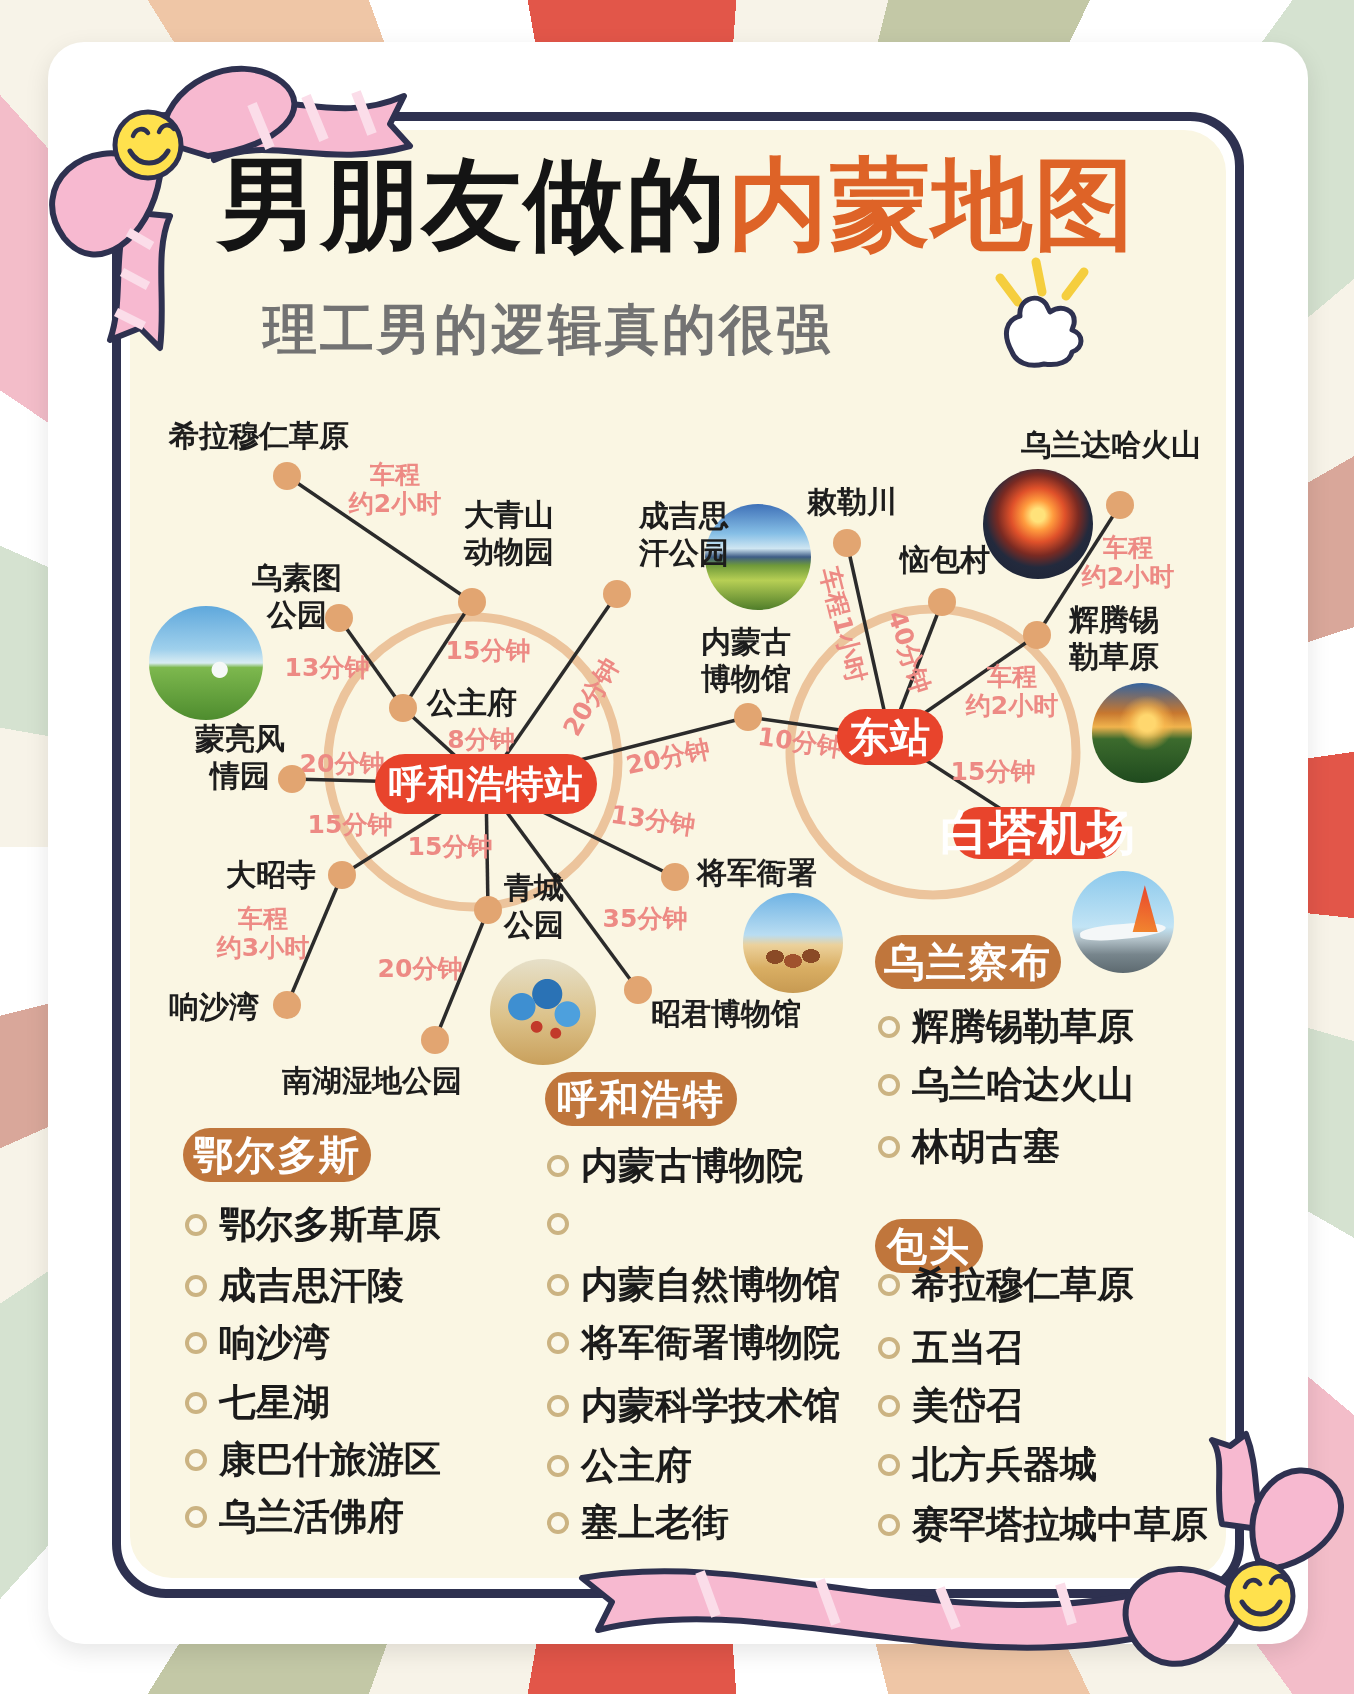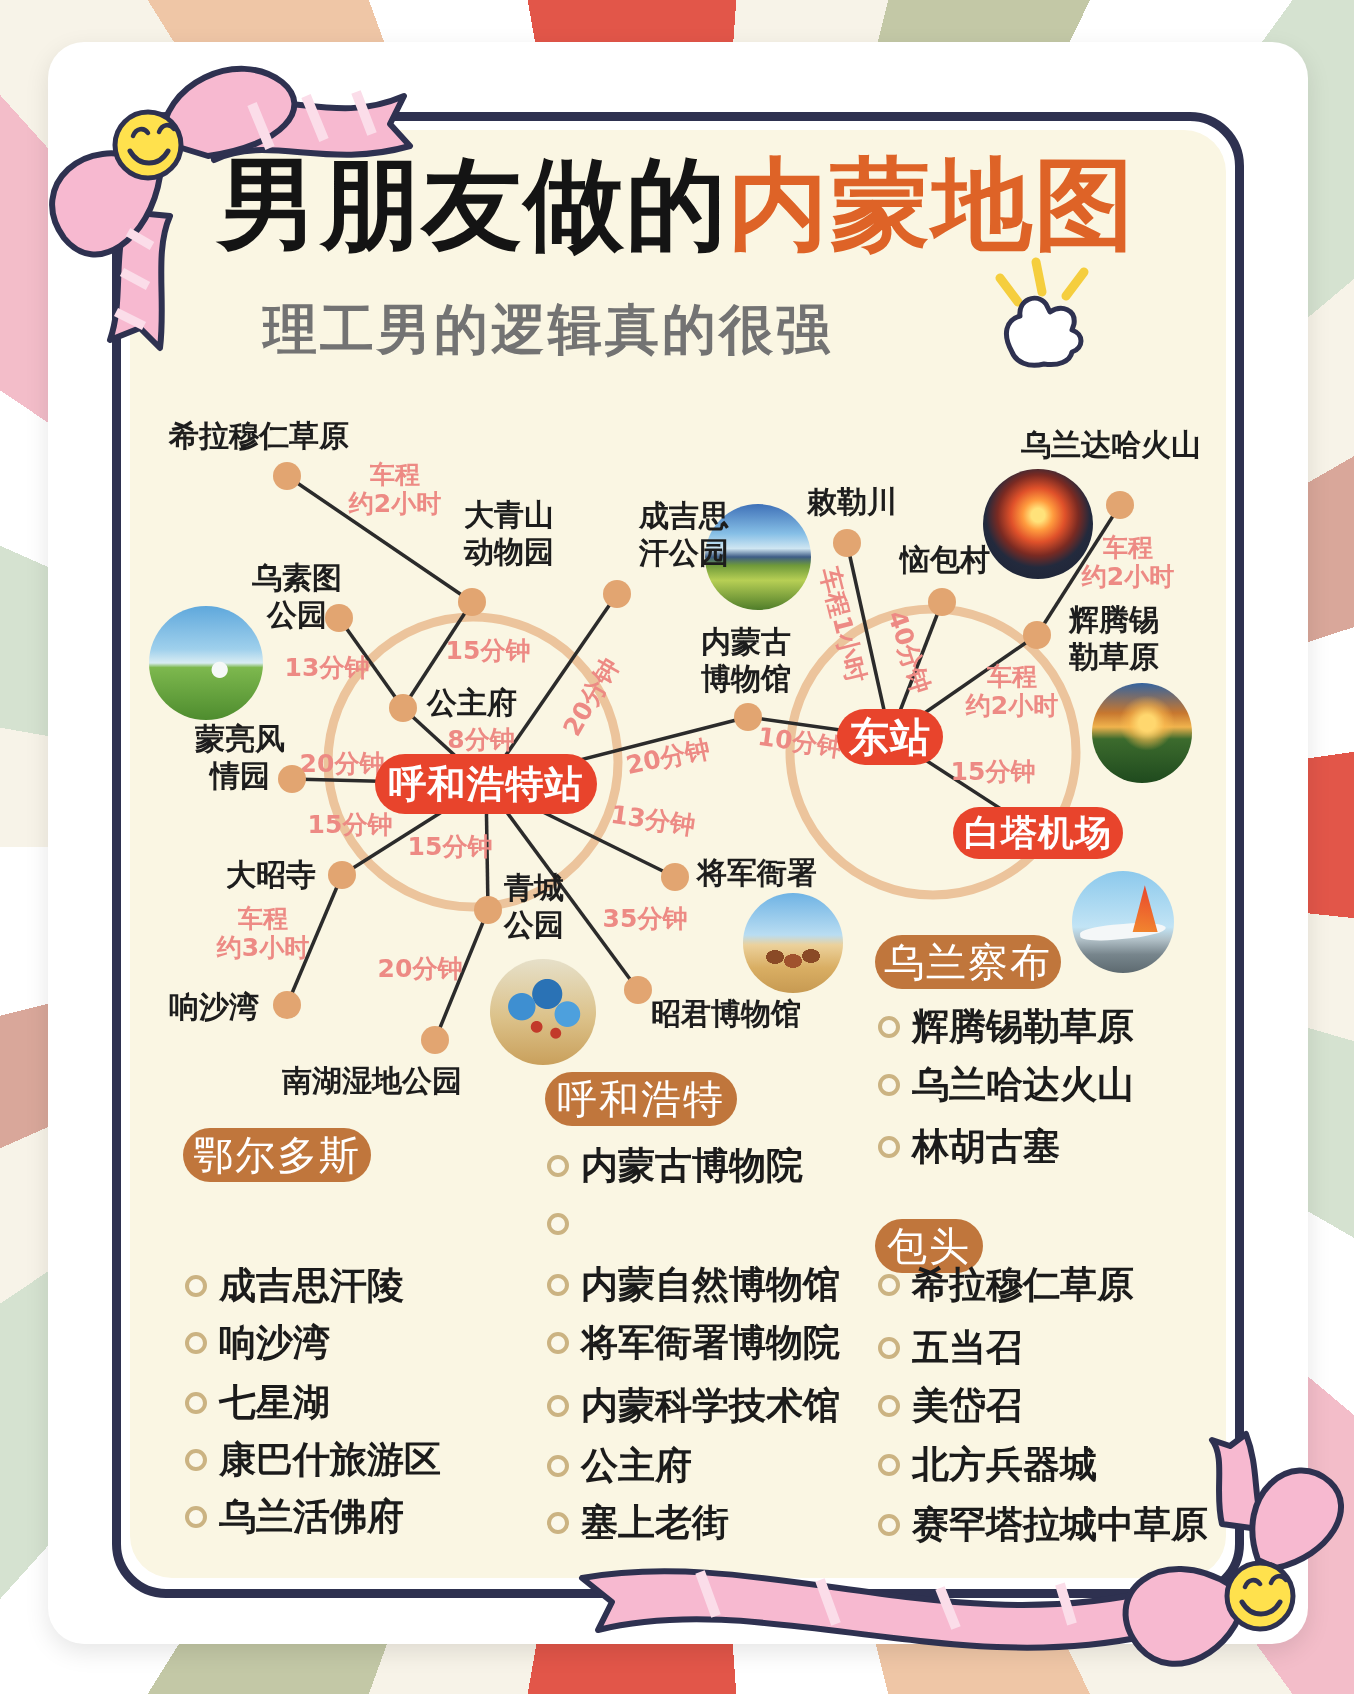--- a/index.html
+++ b/index.html
@@ -60,21 +60,21 @@
      radial-gradient(circle at 62% 70%, #c23a2a 0 5%, rgba(0,0,0,0) 6%),
      linear-gradient(180deg,#e6e0c9 0%,#dcc28a 55%,#c9a05c 100%);}
   .node-dot{position:absolute;width:28px;height:28px;border-radius:50%;background:#E2A571;z-index:7;}
   .node-label{position:absolute;transform:translate(-50%,-50%);z-index:6;color:#1d1d1d;
      font-size:30px;font-weight:700;line-height:37px;text-align:center;white-space:nowrap;}
   .edge-label{position:absolute;z-index:6;color:#ED8A84;font-size:25px;font-weight:700;
      line-height:29px;text-align:center;white-space:nowrap;}
   .hub-pill{position:absolute;background:#E8442C;color:#fff;font-weight:900;z-index:8;
      border-radius:40px;display:flex;align-items:center;justify-content:center;
      letter-spacing:1px;white-space:nowrap;}
-  .city-badge{position:absolute;background:#C0763C;color:#fff;font-weight:400;z-index:8;
+  .city-badge{position:absolute;background:#C0763C;color:#fff;font-weight:700;z-index:8;
      border-radius:32px;display:flex;align-items:center;justify-content:center;
      font-size:40px;letter-spacing:2px;white-space:nowrap;}
   .list-item{position:absolute;height:52px;display:flex;align-items:center;gap:12px;z-index:8;}
   .bullet{width:22px;height:22px;border:4px solid #CBB382;border-radius:50%;box-sizing:border-box;
      background:rgba(255,255,255,.25);flex:0 0 auto;}
   .item-text{font-size:37px;font-weight:600;color:#1b1b1b;white-space:nowrap;}
 </style>
 </head>
 <body>
 
@@ -250,24 +250,28 @@
       </div>
       <div class="edge-label" style="left: 1012px; top: 691px; transform: translate(-50%, -50%) rotate(0deg);">
         <div>车程</div>
         <div>约2小时</div>
       </div>
       <div class="edge-label" style="left: 993px; top: 771px; transform: translate(-50%, -50%) rotate(0deg);">
         <div>15分钟</div>
       </div>
       <div class="hub-pill" style="left: 375px; top: 754px; width: 222px; height: 60px; font-size: 38px;">呼和浩特站</div>
       <div class="hub-pill" style="left: 837px; top: 709px; width: 106px; height: 56px; font-size: 40px;">东站</div>
-      <div class="hub-pill" style="left: 953px; top: 807px; width: 170px; height: 52px; font-size: 36px;">白塔机场</div>
+      <div class="hub-pill" style="left: 953px; top: 807px; width: 170px; height: 52px; font-size: 48px;">白塔机场</div>
     </div>
   <div class="lists-layer" id="lists-layer">
       <div class="city-badge" style="left: 183px; top: 1128px; width: 188px; height: 54px;">鄂尔多斯</div>
+      <div class="list-item" style="left: 185px; top: 1199px;">
+        <span class="bullet"></span>
+        <span class="item-text">鄂尔多斯草原</span>
+      </div>
       <div class="list-item" style="left: 185px; top: 1260px;">
         <span class="bullet"></span>
         <span class="item-text">成吉思汗陵</span>
       </div>
       <div class="list-item" style="left: 185px; top: 1317px;">
         <span class="bullet"></span>
         <span class="item-text">响沙湾</span>
       </div>
       <div class="list-item" style="left: 185px; top: 1377px;">
         <span class="bullet"></span>

